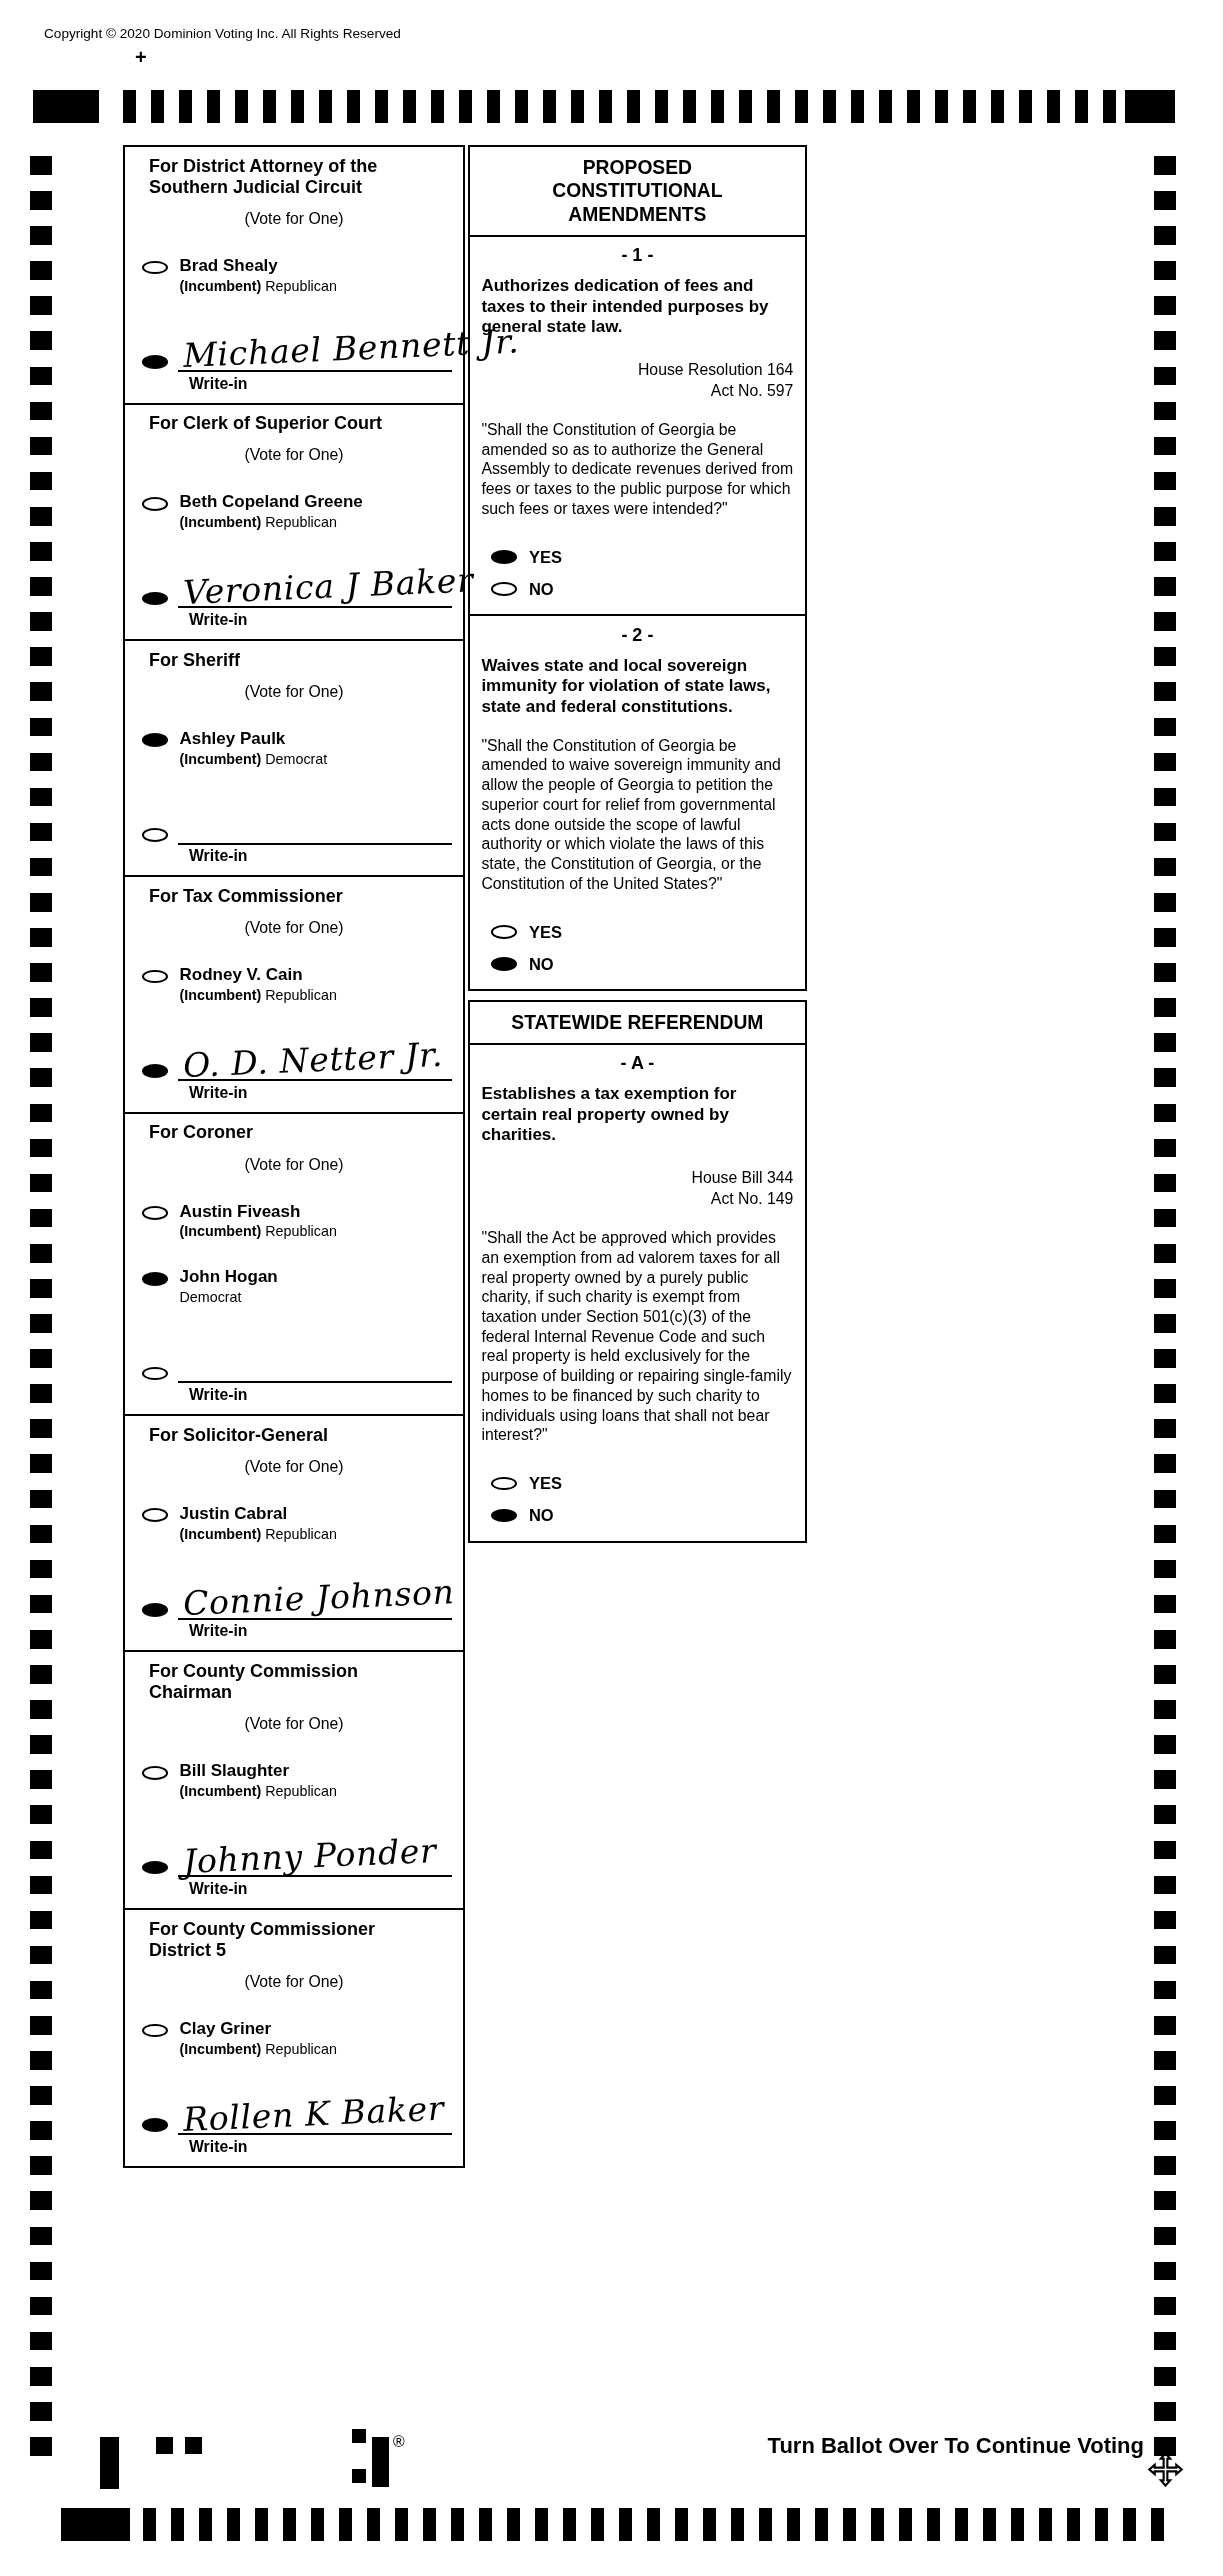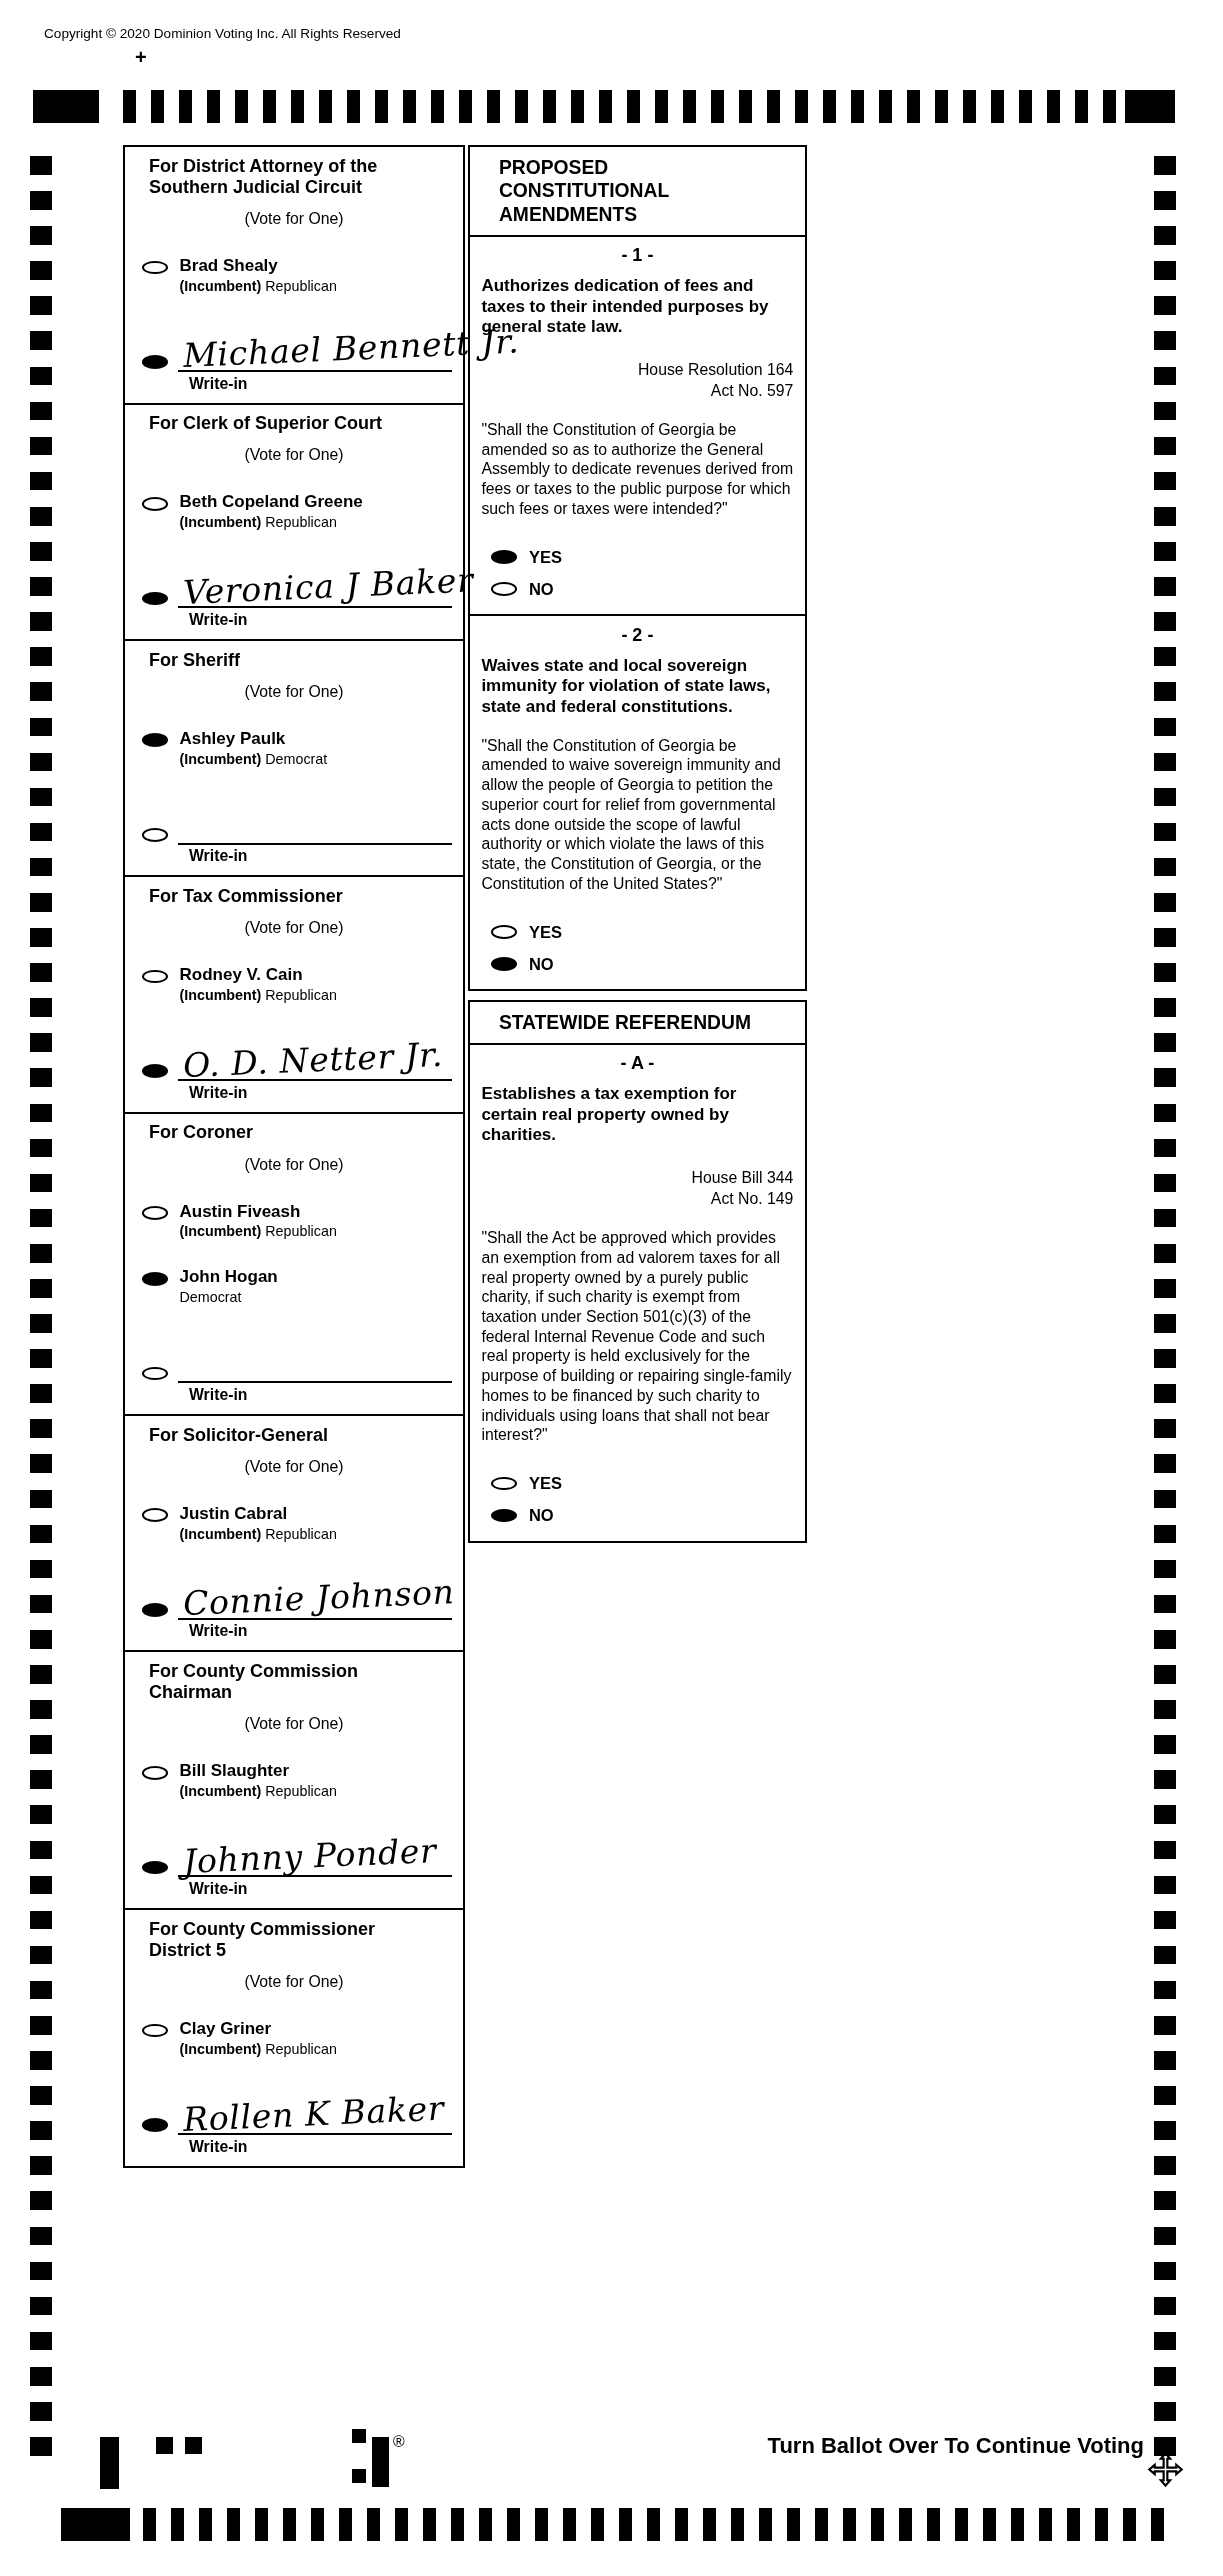--- a/index.html
+++ b/index.html
@@ -43,21 +43,21 @@
   .wi-row { display:flex; align-items:flex-end; }
   .wi-row .oval { margin-bottom:2.9px; }
   .wi-line { flex:1; margin-left:10px; border-bottom:2.9px solid #000; height:34px; position:relative; }
   .hand {
     position:absolute; left:5.7px; bottom:-5.7px; white-space:nowrap;
     font-family:"DejaVu Serif", serif; font-style:italic; font-size:33px;
     transform:rotate(-2.5deg); transform-origin:left bottom; letter-spacing:0.7px;
   }
   .wi-label { font-size:15.8px; font-weight:bold; margin:2.9px 0 0 47px; }
   
-  .panel-h { font-size:19.3px; font-weight:bold; line-height:1.22; padding:8.6px 29px; }
+  .panel-h { font-size:19.3px; font-weight:bold; text-align:center; line-height:1.22; padding:8.6px 29px; }
   .statewide { margin-top:8.6px; border-top:2.1px solid #000; }
   .m-num { text-align:center; font-size:18px; font-weight:bold; margin:8.6px 0 10px; }
   .m-sum { font-size:17px; font-weight:bold; padding:0 11.5px; line-height:1.2; }
   .m-ref { font-size:15.8px; padding:0 11.5px; margin-top:23px; line-height:1.3;text-align:right; }
   .m-q   { font-size:15.8px; padding:0 11.5px; margin-top:18.6px; line-height:1.25; }
   .m-opts { margin:29px 0 15.8px 21.5px; }
   .opt { display:flex; align-items:center; margin-top:13px; }
   .opt-l { font-size:16.5px; font-weight:bold; margin-left:11.5px; }
   
   .diag-bar1 { position:absolute; left:100px; top:2437px; width:18.6px; height:52px; background:#000; }

